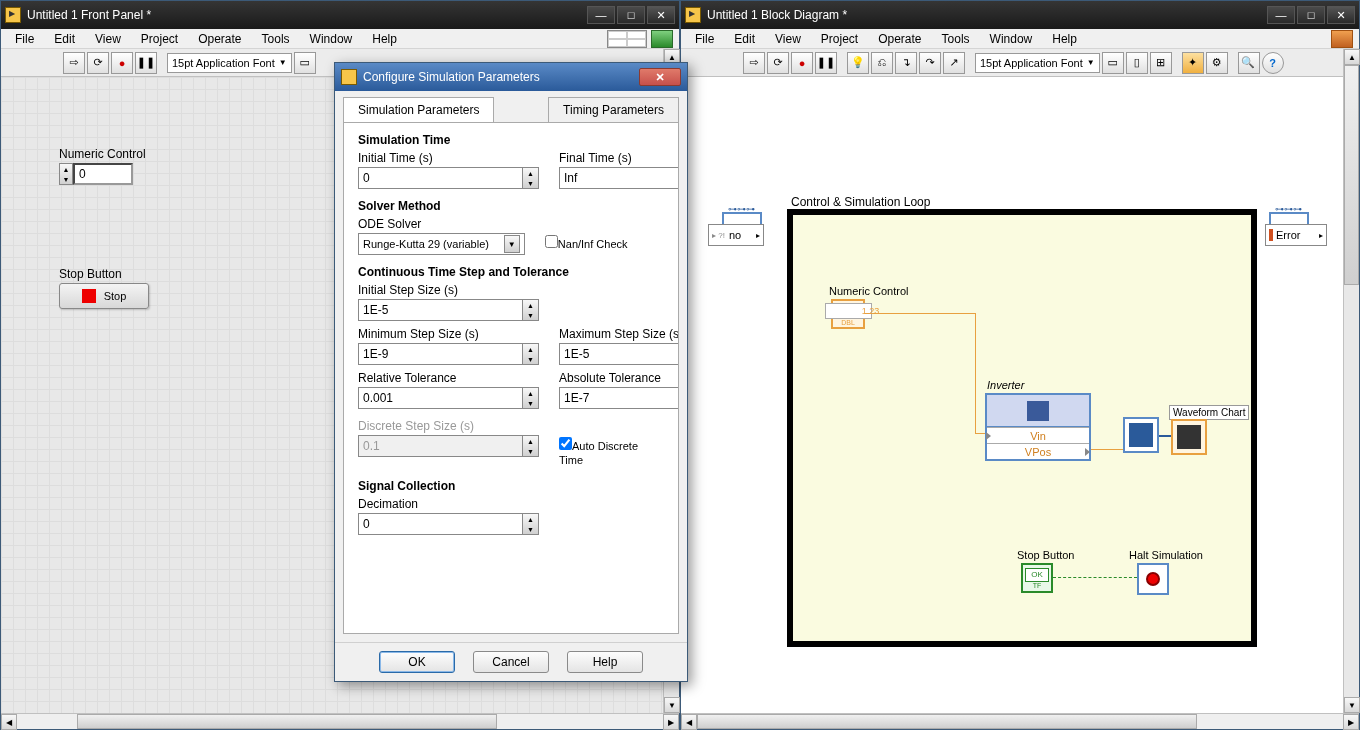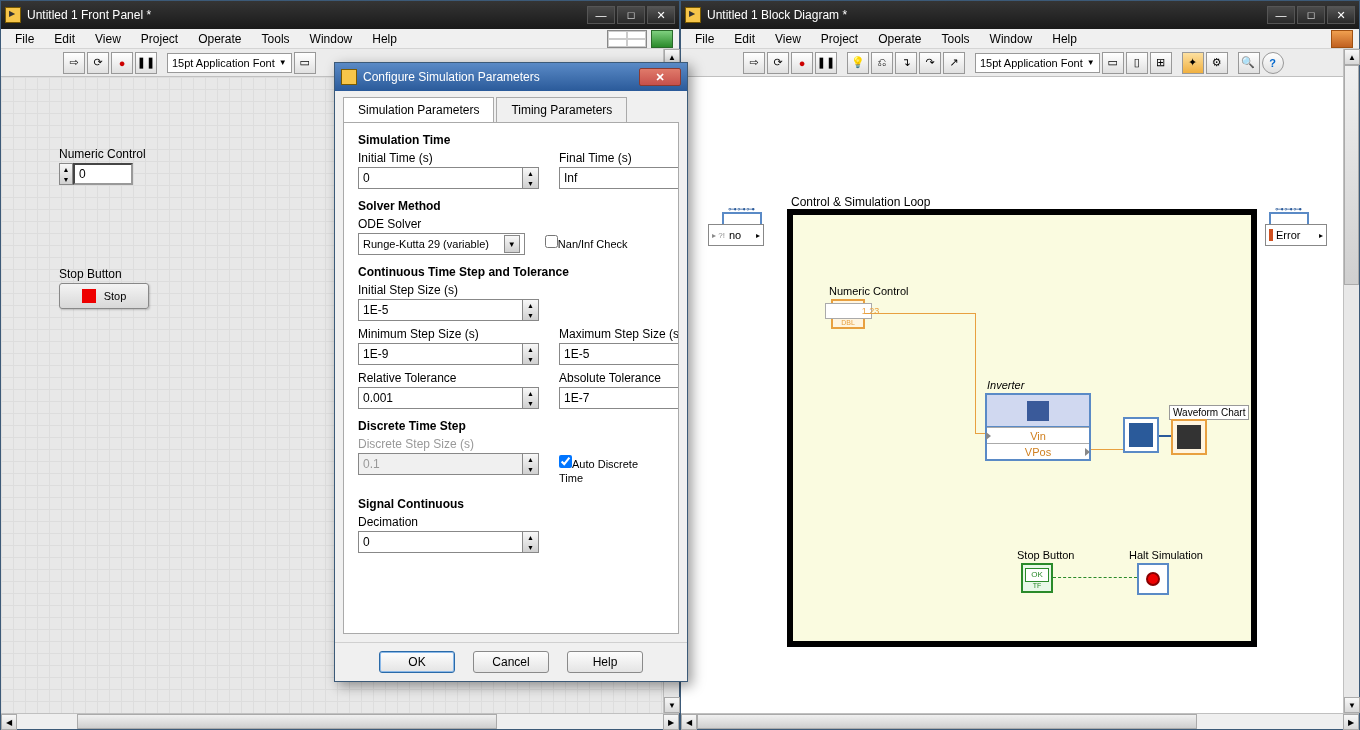--- a/index.html
+++ b/index.html
@@ -45,21 +45,21 @@
 .num-ctrl input { width: 60px; height: 22px; border: 2px inset #999; background: #fff; padding: 0 4px; font-size: 12px; }
 .stop-btn { position: absolute; width: 90px; height: 26px; background: linear-gradient(#f4f4f4,#d8d8d8); border: 1px solid #888; border-radius: 3px; display: flex; align-items: center; justify-content: center; gap: 8px; cursor: pointer; box-shadow: 1px 1px 2px rgba(0,0,0,.2); }
 .stop-btn .sq { width: 14px; height: 14px; background: #e00; }
 
 
 .dialog { position: absolute; background: #f0f0f0; border: 1px solid #3c5a78; box-shadow: 4px 4px 12px rgba(0,0,0,.4); display: flex; flex-direction: column; }
 .dialog .dtitle { height: 28px; background: linear-gradient(#5a8ac6,#2a5a9a); color: #fff; display: flex; align-items: center; padding: 0 6px; }
 .dialog .dtitle .icon { width: 16px; height: 16px; background: #f7c64a; border: 1px solid #7a5a00; margin-right: 6px; }
 .dialog .dtitle .t { flex: 1; font-size: 12px; }
 .dialog .dtitle .xb { width: 42px; height: 18px; background: linear-gradient(#e07a6a,#c8504b); border: 1px solid #8a3a30; color:#fff; display:flex; align-items:center; justify-content:center; cursor:pointer; border-radius:2px; font-weight:bold; }
-.dialog .tabs { display: flex; padding: 6px 8px 0 8px; gap: 2px; }
+.dialog .tabs { display: flex; padding: 6px 8px 0 8px; gap: 2px; justify-content: space-between; }
 .dialog .tab { padding: 5px 14px; background: #f0f0f0; border: 1px solid #aaa; border-bottom: none; cursor: pointer; font-size: 12px; position: relative; }
 .dialog .tab.active { background: #fff; z-index: 2; }
 .dialog .tabbody { margin: 0 8px 8px 8px; border: 1px solid #aaa; background: #fff; padding: 10px 14px; flex: 1; overflow: auto; }
 .group { margin-bottom: 10px; }
 .group > legend, .glabel { font-weight: bold; font-size: 12px; color: #000; display: block; margin-bottom: 4px; }
 .row { display: flex; gap: 20px; margin-bottom: 6px; }
 .field { flex: 1; }
 .field label { display: block; font-size: 12px; color: #000; margin-bottom: 2px; }
 .field label.dis { color: #999; }
 .numspin { display: flex; }
@@ -416,40 +416,39 @@
         <div class="field">
           <label>Absolute Tolerance</label>
           <div class="numspin">
               <input value="1E-7" style="">
             </div>
         </div>
       </div>
     </div>
 
     <div class="group">
-      <span class="glabel">Discrete Time Step</span>
       <div class="row">
         <div class="field">
           <label class="dis">Discrete Step Size (s)</label>
           <div class="numspin">
               <input disabled="" value="0.1" style="">
               <div class="sp">
                 <div>▲</div>
                 <div>▼</div>
               </div>
             </div>
         </div>
         <div class="field">
           <label class="chk"><input type="checkbox" checked="" style=""><span>Auto Discrete Time</span></label>
         </div>
       </div>
     </div>
 
     <div class="group">
-      <span class="glabel">Signal Continuous</span>
+      <span class="glabel">Signal Collection</span>
       <div class="row">
         <div class="field">
           <label>Decimation</label>
           <div class="numspin">
               <input value="0" style="">
               <div class="sp">
                 <div>▲</div>
                 <div>▼</div>
               </div>
             </div>

